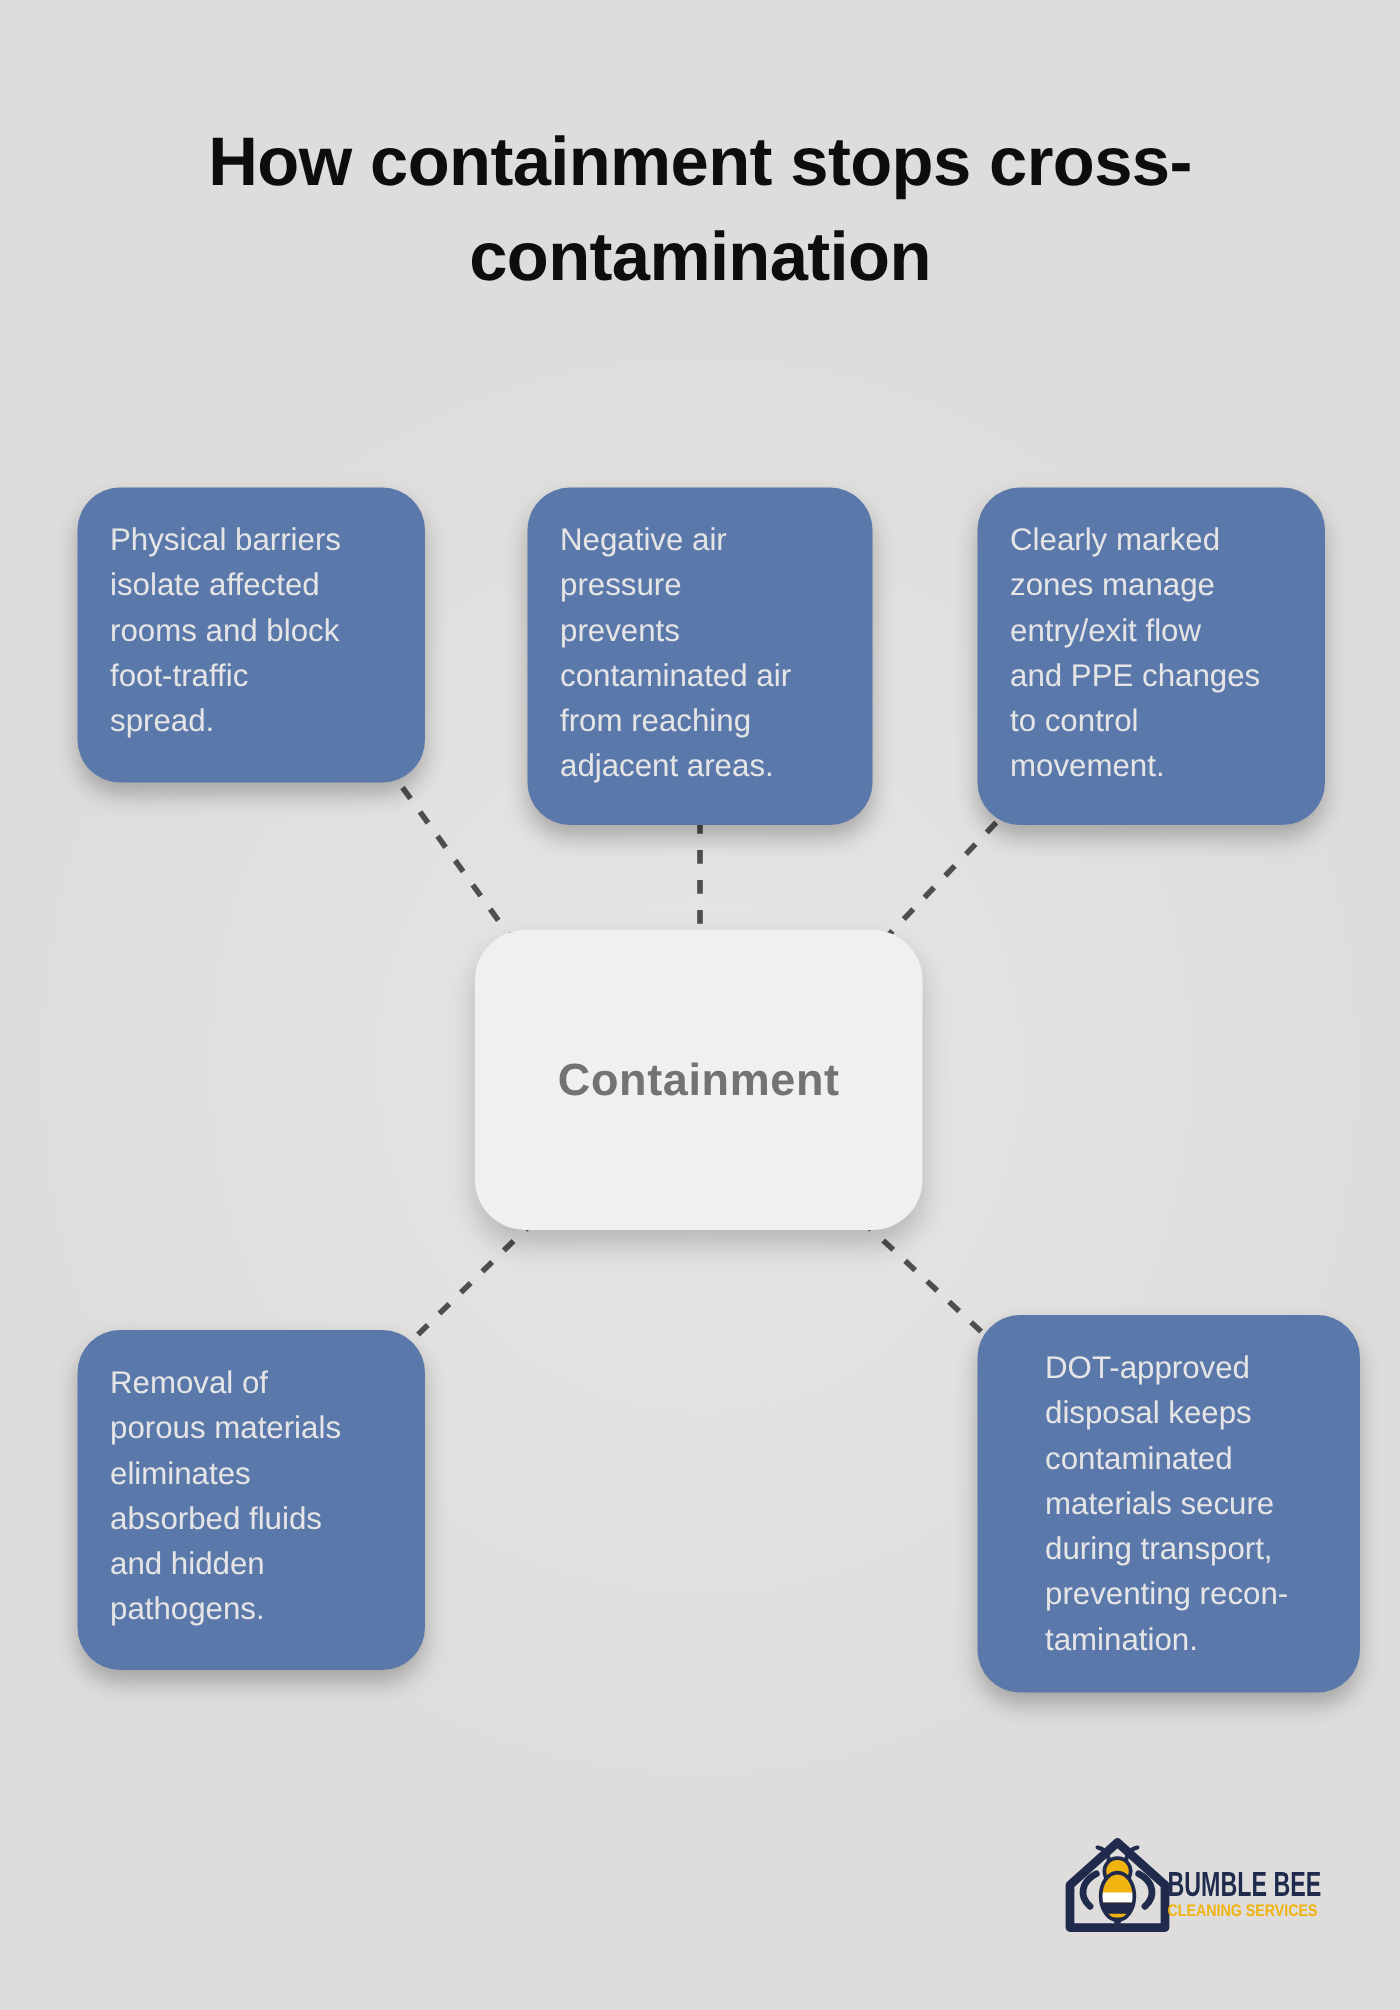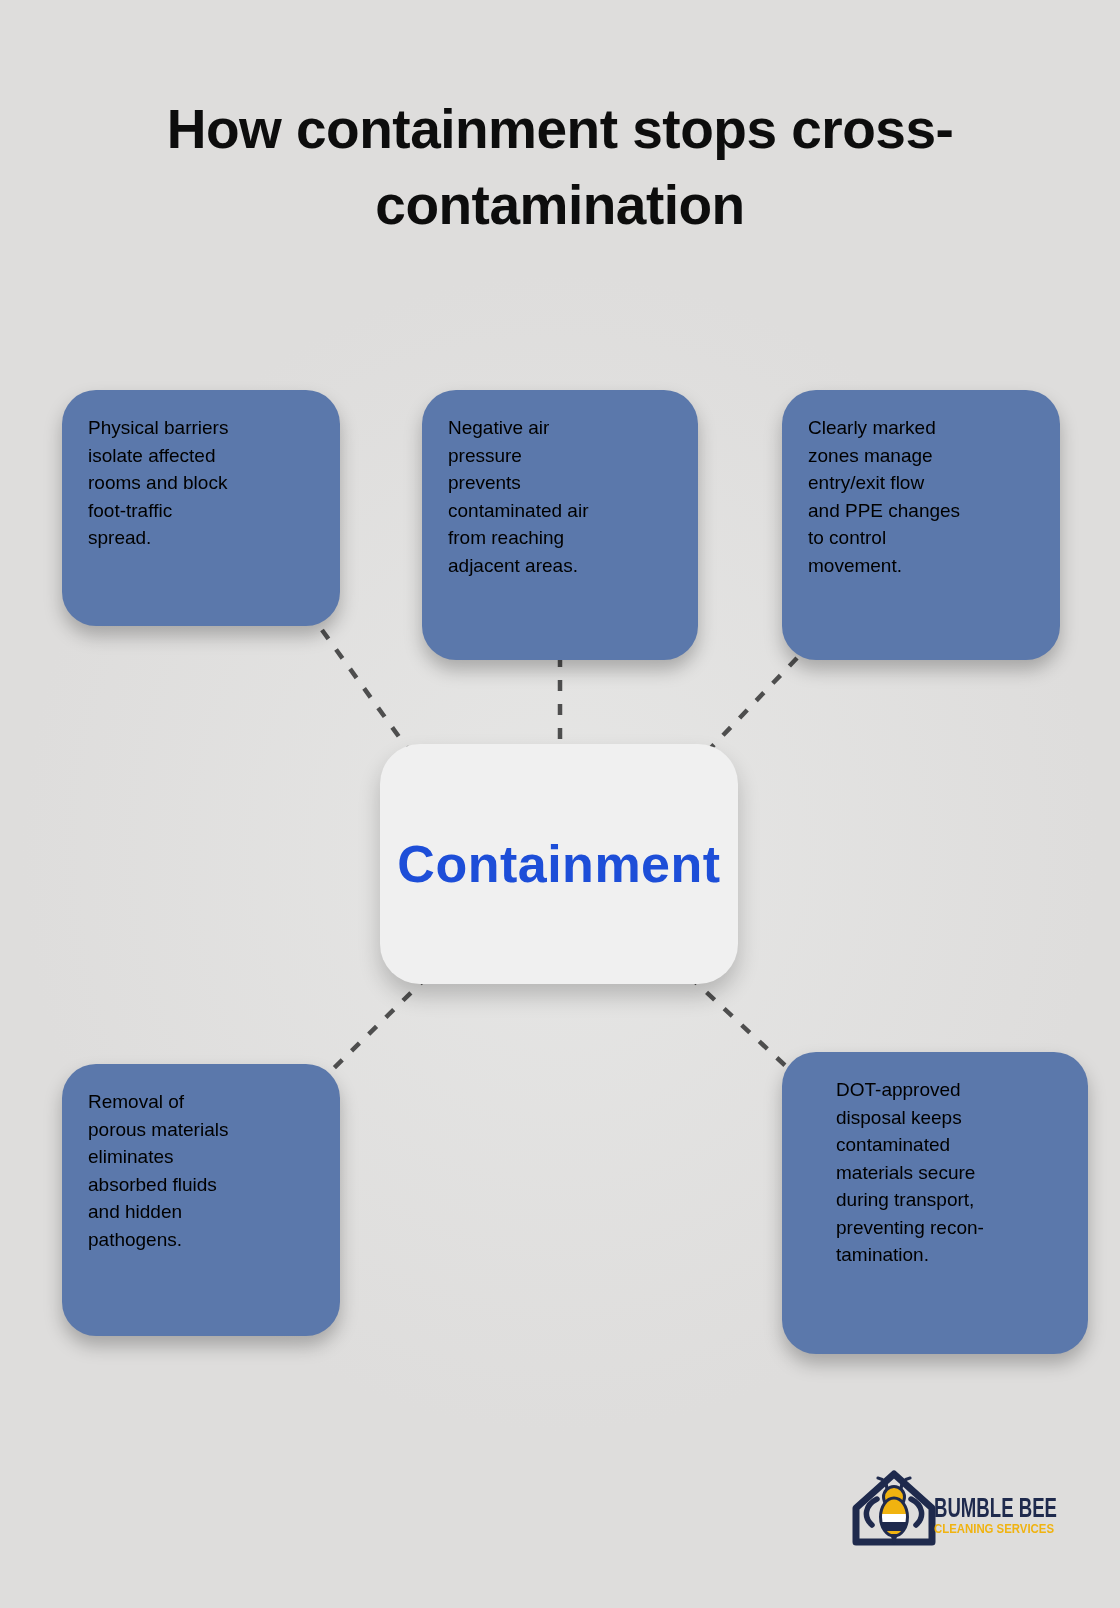--- a/index.html
+++ b/index.html
@@ -32,46 +32,46 @@
   .node {
     position: absolute;
     background: #5b78ab;
     border-radius: 34px;
     box-shadow: 0 10px 18px rgba(0,0,0,0.25);
     z-index: 1;
   }
   .node p {
     margin: 0;
     padding: 24px 16px 22px 26px;
-    font-size: 19px;
+    font-size: 25px;
     line-height: 1.45;
-    color: #000000;
+    color: #e5e5e5;
     white-space: pre-line;
   }
   #node-1 { left: 62px;  top: 390px;  width: 278px; height: 236px; }
   #node-2 { left: 422px; top: 390px;  width: 276px; height: 270px; }
   #node-3 { left: 782px; top: 390px;  width: 278px; height: 270px; }
   #node-4 { left: 62px;  top: 1064px; width: 278px; height: 272px; }
   #node-5 { left: 782px; top: 1052px; width: 278px; height: 302px; padding-left: 28px; }
   .center-node {
     position: absolute;
     left: 380px; top: 744px;
     width: 358px; height: 240px;
     background: #f0f0f0;
     border-radius: 40px;
     box-shadow: 0 12px 22px rgba(0,0,0,0.20);
     display: flex;
     align-items: center;
     justify-content: center;
     z-index: 1;
   }
   .center-node span {
-    font-size: 52px;
+    font-size: 36px;
     font-weight: bold;
-    color: #1d4ed8;
+    color: #737373;
     letter-spacing: 0.5px;
   }
   .logo {
     position: absolute;
     left: 846px; top: 1458px;
     z-index: 1;
   }
 </style>
 </head>
 <body>

